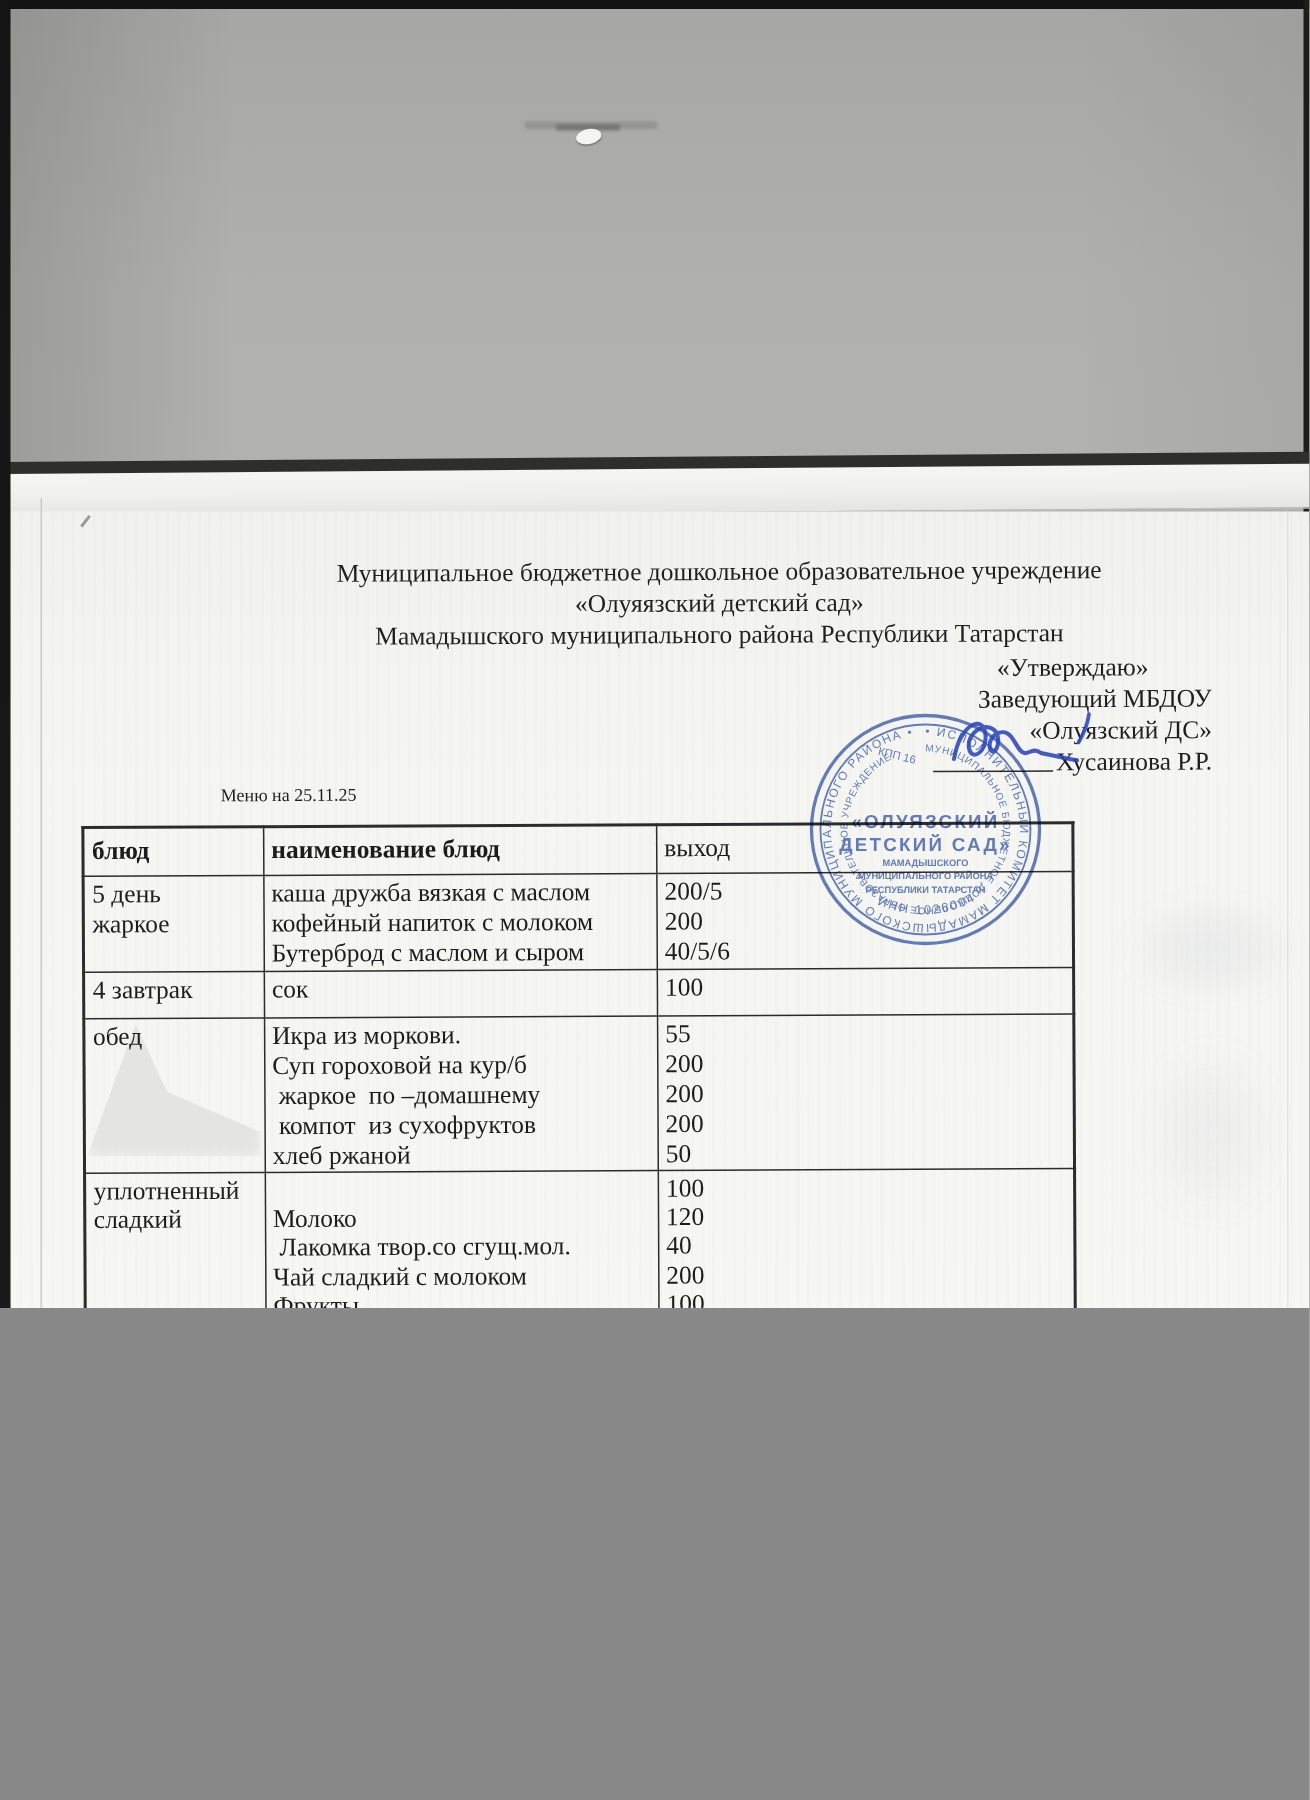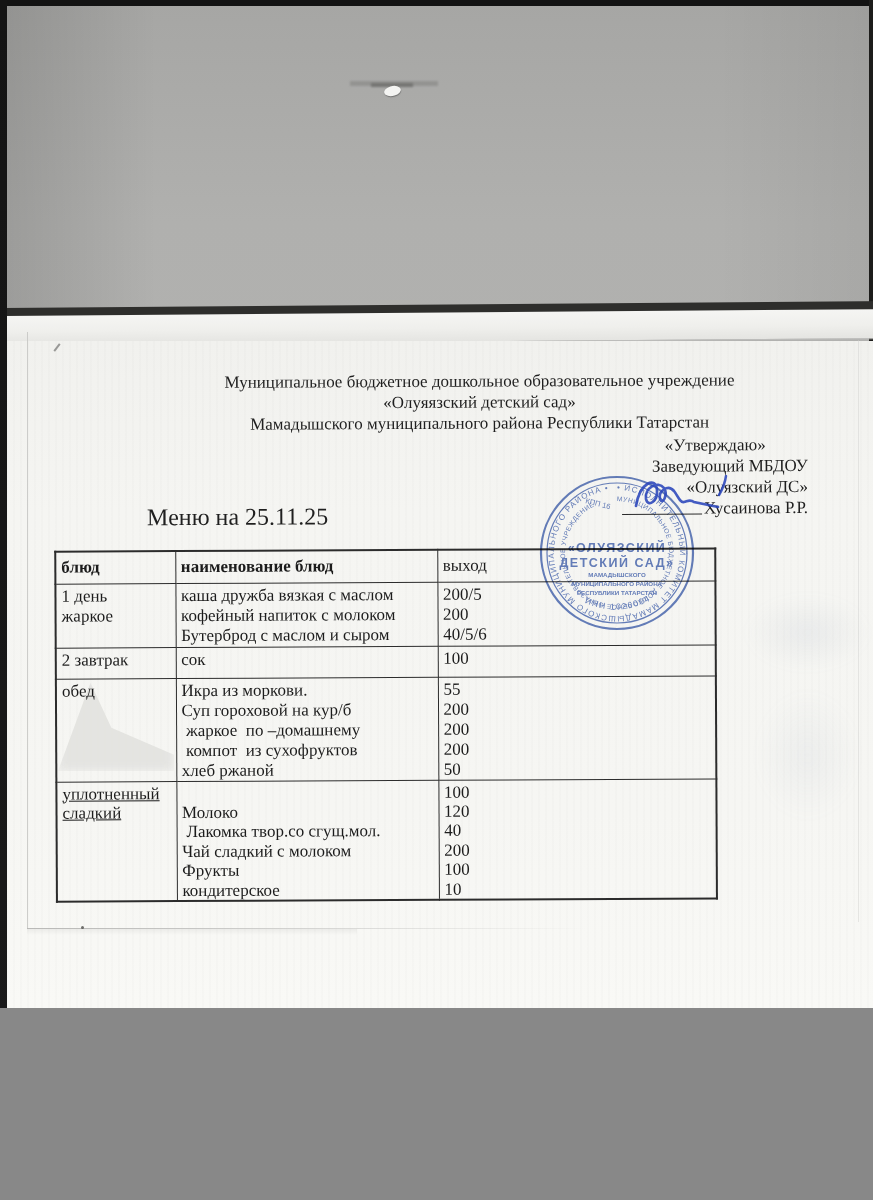--- a/index.html
+++ b/index.html
@@ -1,21 +1,21 @@
 <!DOCTYPE html>
 <html><head>
 <meta charset="utf-8">
 <style>
   html,body{margin:0;padding:0;}
   body{
     width:873px;height:1200px;overflow:hidden;
     font-family:"Liberation Serif","DejaVu Serif",serif;
     background:#888;
   }
-  .scan{position:relative;width:873px;height:1008px;overflow:hidden;
+  .scan{position:relative;width:873px;height:872px;overflow:hidden;
     background:linear-gradient(180deg,#a6a6a4 0%,#b0b0ae 22%,#b3b3b1 60%,#bdbdbb 94%,#c2c2c0 100%);}
   .scan-shade{position:absolute;left:0;top:0;width:873px;height:320px;
     background:linear-gradient(90deg,rgba(0,0,0,.12) 0%,rgba(0,0,0,0) 18%,rgba(0,0,0,0) 82%,rgba(0,0,0,.05) 100%);}
   .edge-top{position:absolute;left:0;top:0;width:873px;height:6px;background:#131313;}
   .edge-left{position:absolute;left:0;top:0;width:7px;height:1200px;
     background:linear-gradient(180deg,#141414 0%,#1a1a1a 88%,#6f6f6d 95%,#9c9c9a 100%);}
   .edge-right{position:absolute;right:0;top:0;width:4px;height:348px;background:#1d1d1b;}
 
   
   .debris-streak{position:absolute;left:350px;top:81px;width:88px;height:5px;background:#8e8e8c;filter:blur(1.2px);opacity:.8;}
@@ -47,34 +47,34 @@
   .bleed-r1{left:745px;top:595px;width:125px;height:75px;background:radial-gradient(closest-side,rgba(130,145,170,.10),rgba(130,145,170,0));}
   .bleed-r2{left:755px;top:690px;width:105px;height:130px;background:radial-gradient(closest-side,rgba(130,145,170,.08),rgba(130,145,170,0));}
 
   
   .doc{position:absolute;left:0;top:0;width:873px;height:1200px;transform:rotate(-0.28deg);transform-origin:400px 500px;color:#1f1f1f;}
   .doc-header{position:absolute;left:120px;top:371px;width:720px;text-align:center;font-size:17px;line-height:21px;}
   .approve{position:absolute;left:546px;top:436px;width:262px;text-align:right;font-size:17px;line-height:21px;}
   .approve .pad{padding-right:42px;}
   .sig-row{white-space:nowrap;}
   .sig-underline{display:inline-block;width:80px;border-bottom:1.6px solid #2c2c2c;transform:translateY(1px);margin-right:2px;}
-  .menu-date{position:absolute;left:147px;top:503px;font-size:24px;}
+  .menu-date{position:absolute;left:147px;top:522px;font-size:12px;}
 
   
   table.menu{position:absolute;left:54px;top:549px;border-collapse:collapse;table-layout:fixed;
     font-size:17px;color:#1c1c1c;}
   table.menu td,table.menu th{border:1.6px solid #2c2c2c;padding:2px 0 0 5px;vertical-align:top;text-align:left;overflow:visible;}
   table.menu{border:2.2px solid #2c2c2c;}
   th.h-day,th.h-dish{font-weight:bold;}
   th.h-out{font-weight:normal;}
   .line{line-height:20px;min-height:20px;white-space:pre;}
   .tight .line{line-height:19.4px;min-height:19.4px;}
   td.vbot{vertical-align:bottom;}
   td.pb-lunch{padding-bottom:3px;}
-  td.pb-snack{padding-bottom:13px;text-decoration:underline;}
+  td.pb-snack{padding-bottom:13px;}
   tr.hrow{height:32px;}
   tr.r1{height:64px;} tr.r2{height:31px;} tr.r3{height:101px;} tr.r4{height:118px;}
   tr.hrow th{vertical-align:middle;padding-top:0;}
 
   
   .stamp{position:absolute;left:537px;top:473px;width:160px;height:160px;mix-blend-mode:multiply;opacity:.82;filter:blur(.3px);}
   .stamp text{fill:#4565b4;font-family:"Liberation Sans","DejaVu Sans",sans-serif;}
   .stamp circle{stroke:#4565b4;fill:none;}
   .signature{position:absolute;left:622px;top:466px;width:130px;height:52px;}
 </style>
@@ -132,37 +132,37 @@
           <col style="width:278px">
         </colgroup>
       <tbody>
           <tr class="hrow">
         <th class="h-day">блюд</th>
         <th class="h-dish">наименование блюд</th>
         <th class="h-out">выход</th>
       </tr>
       <tr class="r1">
         <td class="vbot">
-          <div class="line">1 день</div>
+          <div class="line">5 день</div>
           <div class="line">жаркое</div>
         </td>
         <td>
           <div class="line">каша дружба вязкая с маслом</div>
           <div class="line">кофейный напиток с молоком</div>
           <div class="line">Бутерброд с маслом и сыром</div>
         </td>
         <td>
           <div class="line">200/5</div>
           <div class="line">200</div>
           <div class="line">40/5/6</div>
         </td>
       </tr>
       <tr class="r2">
         <td>
-          <div class="line">2 завтрак</div>
+          <div class="line">4 завтрак</div>
         </td>
         <td>
           <div class="line">сок</div>
         </td>
         <td>
           <div class="line">100</div>
         </td>
       </tr>
       <tr class="r3">
         <td class="vbot pb-lunch">

